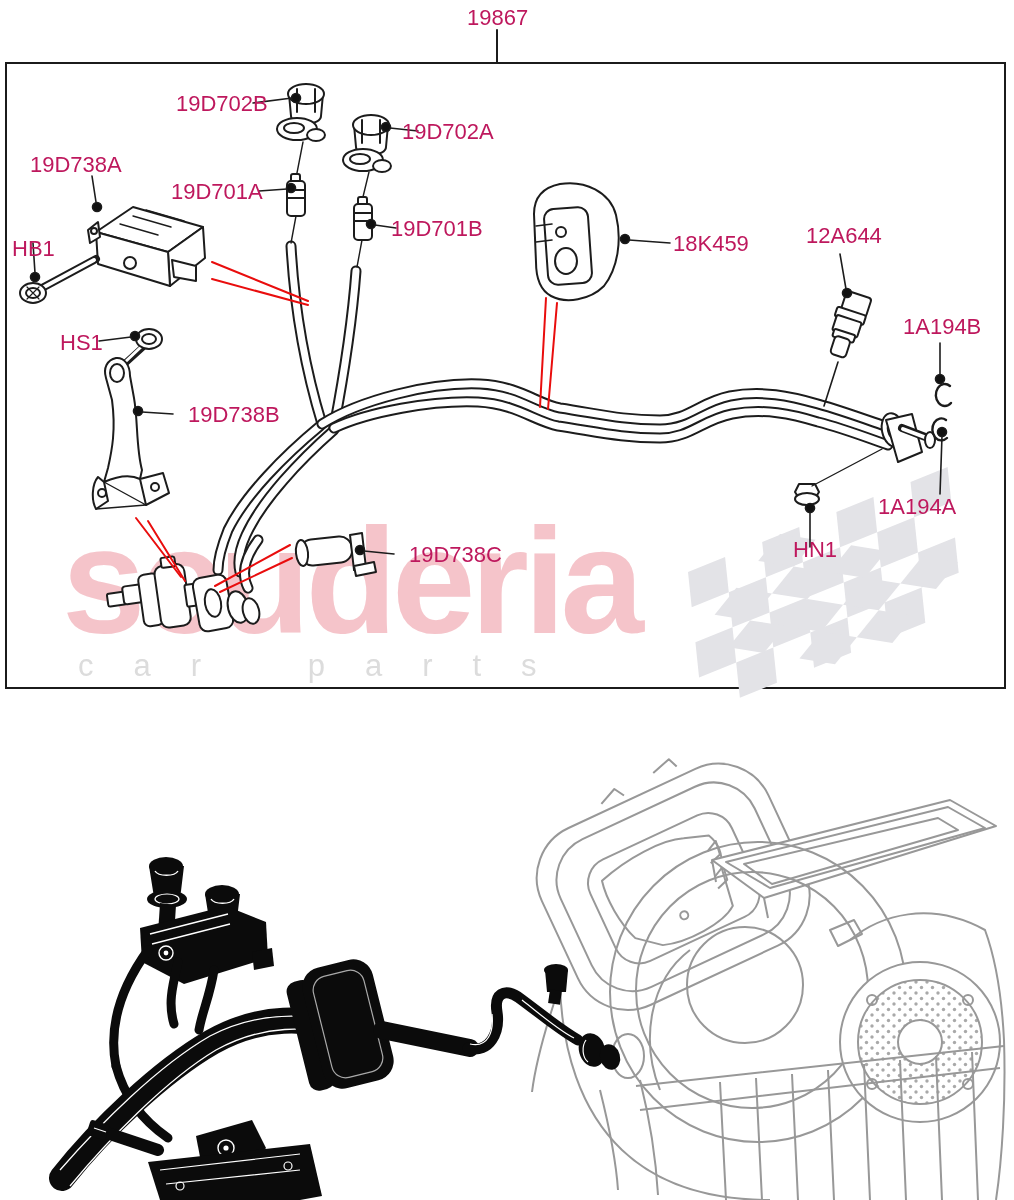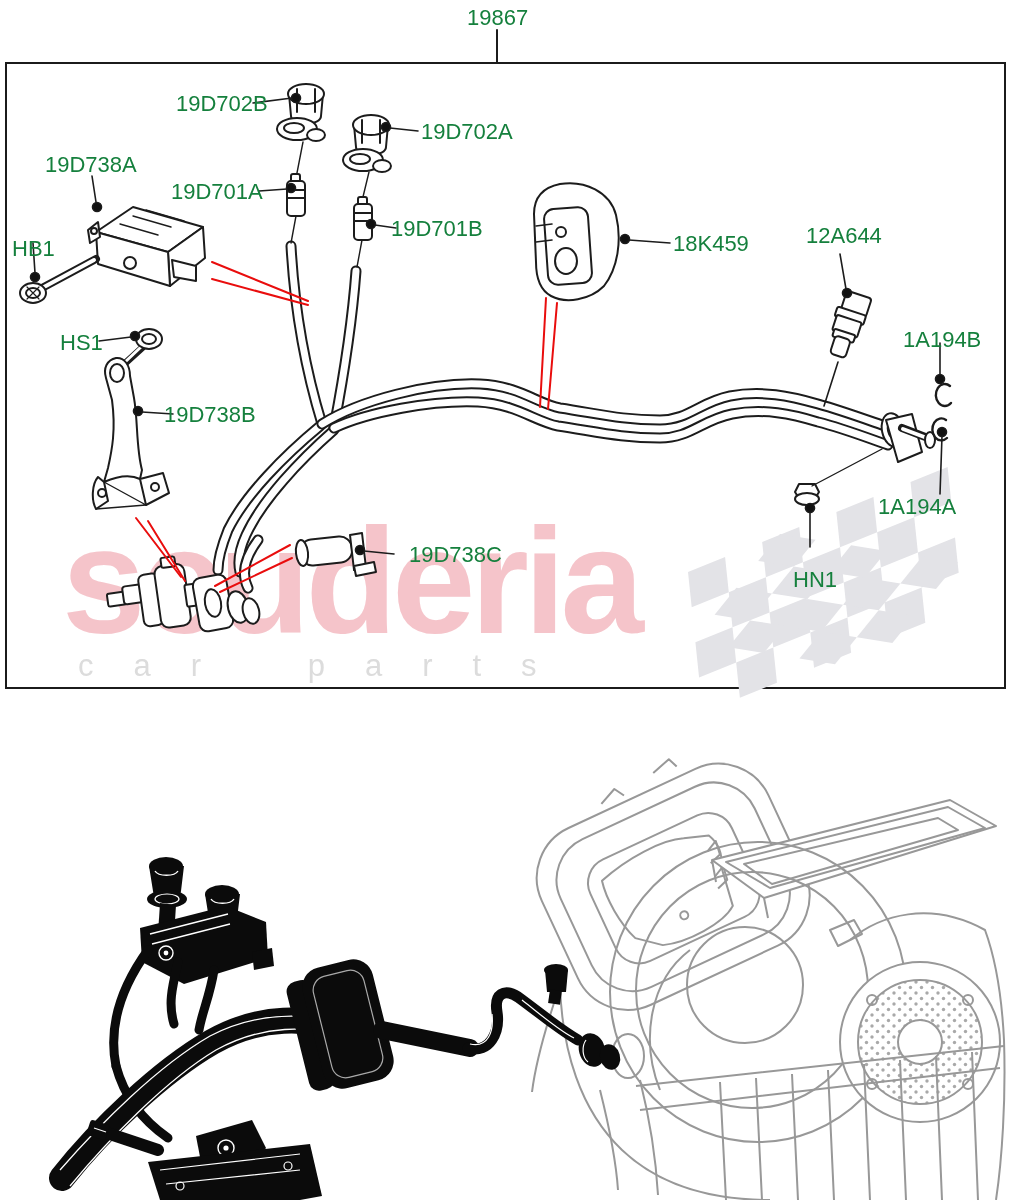--- a/index.html
+++ b/index.html
@@ -5,21 +5,21 @@
   html,body{margin:0;padding:0;background:#ffffff;}
   .stage{position:relative;width:1014px;height:1200px;background:#fff;
          font-family:"Liberation Sans",sans-serif;overflow:hidden;}
   .diagram-box{position:absolute;left:5px;top:62px;width:1001px;height:627px;
          border:2px solid #1b1b1b;box-sizing:border-box;background:#fff;}
   .wm-brand{position:absolute;left:62px;top:506px;font-size:150px;font-weight:bold;
          color:#f5c4ca;letter-spacing:-5px;line-height:1;}
   .wm-sub{position:absolute;left:78px;top:650px;font-size:31px;color:#dcdcdc;
          letter-spacing:40px;word-spacing:18px;line-height:1;}
   svg.art{position:absolute;left:0;top:0;pointer-events:none;}
-  .callout{position:absolute;color:#15803d;font-size:22px;line-height:1;white-space:nowrap;}
+  .callout{position:absolute;color:#be185d;font-size:22px;line-height:1;white-space:nowrap;}
 </style>
 </head>
 <body>
 
 <div class="stage">
 
   <div class="diagram-box"></div>
 
   <div class="wm-brand">scuderia</div>
   <div class="wm-sub">car parts</div>
@@ -336,26 +336,26 @@
       <circle cx="180" cy="1186" r="4" fill="none" stroke="#fff" stroke-width="1.2"></circle>
       <circle cx="288" cy="1166" r="4" fill="none" stroke="#fff" stroke-width="1.2"></circle>
       <path d="M104,1132 L158,1150" stroke="#0b0b0b" stroke-width="12" fill="none" stroke-linecap="round"></path>
       <rect x="88" y="1122" width="20" height="16" rx="3" fill="#0b0b0b" transform="rotate(18 98 1130)"></rect>
       <path d="M94,1128 L106,1132" stroke="#fff" stroke-width="1.2" fill="none"></path>
     </g>
   </svg>
 
   <div class="callout" style="left:467px;top:7px">19867</div>
   <div class="callout" style="left:176px;top:93px">19D702B</div>
-  <div class="callout" style="left:421px;top:121px">19D702A</div>
-  <div class="callout" style="left:45px;top:154px">19D738A</div>
+  <div class="callout" style="left:402px;top:121px">19D702A</div>
+  <div class="callout" style="left:30px;top:154px">19D738A</div>
   <div class="callout" style="left:171px;top:181px">19D701A</div>
   <div class="callout" style="left:391px;top:218px">19D701B</div>
   <div class="callout" style="left:12px;top:238px">HB1</div>
   <div class="callout" style="left:60px;top:332px">HS1</div>
-  <div class="callout" style="left:164px;top:404px">19D738B</div>
+  <div class="callout" style="left:188px;top:404px">19D738B</div>
   <div class="callout" style="left:409px;top:544px">19D738C</div>
   <div class="callout" style="left:673px;top:233px">18K459</div>
   <div class="callout" style="left:806px;top:225px">12A644</div>
-  <div class="callout" style="left:903px;top:329px">1A194B</div>
+  <div class="callout" style="left:903px;top:316px">1A194B</div>
   <div class="callout" style="left:878px;top:496px">1A194A</div>
-  <div class="callout" style="left:793px;top:569px">HN1</div>
+  <div class="callout" style="left:793px;top:539px">HN1</div>
 </div>
 
 </body></html>

